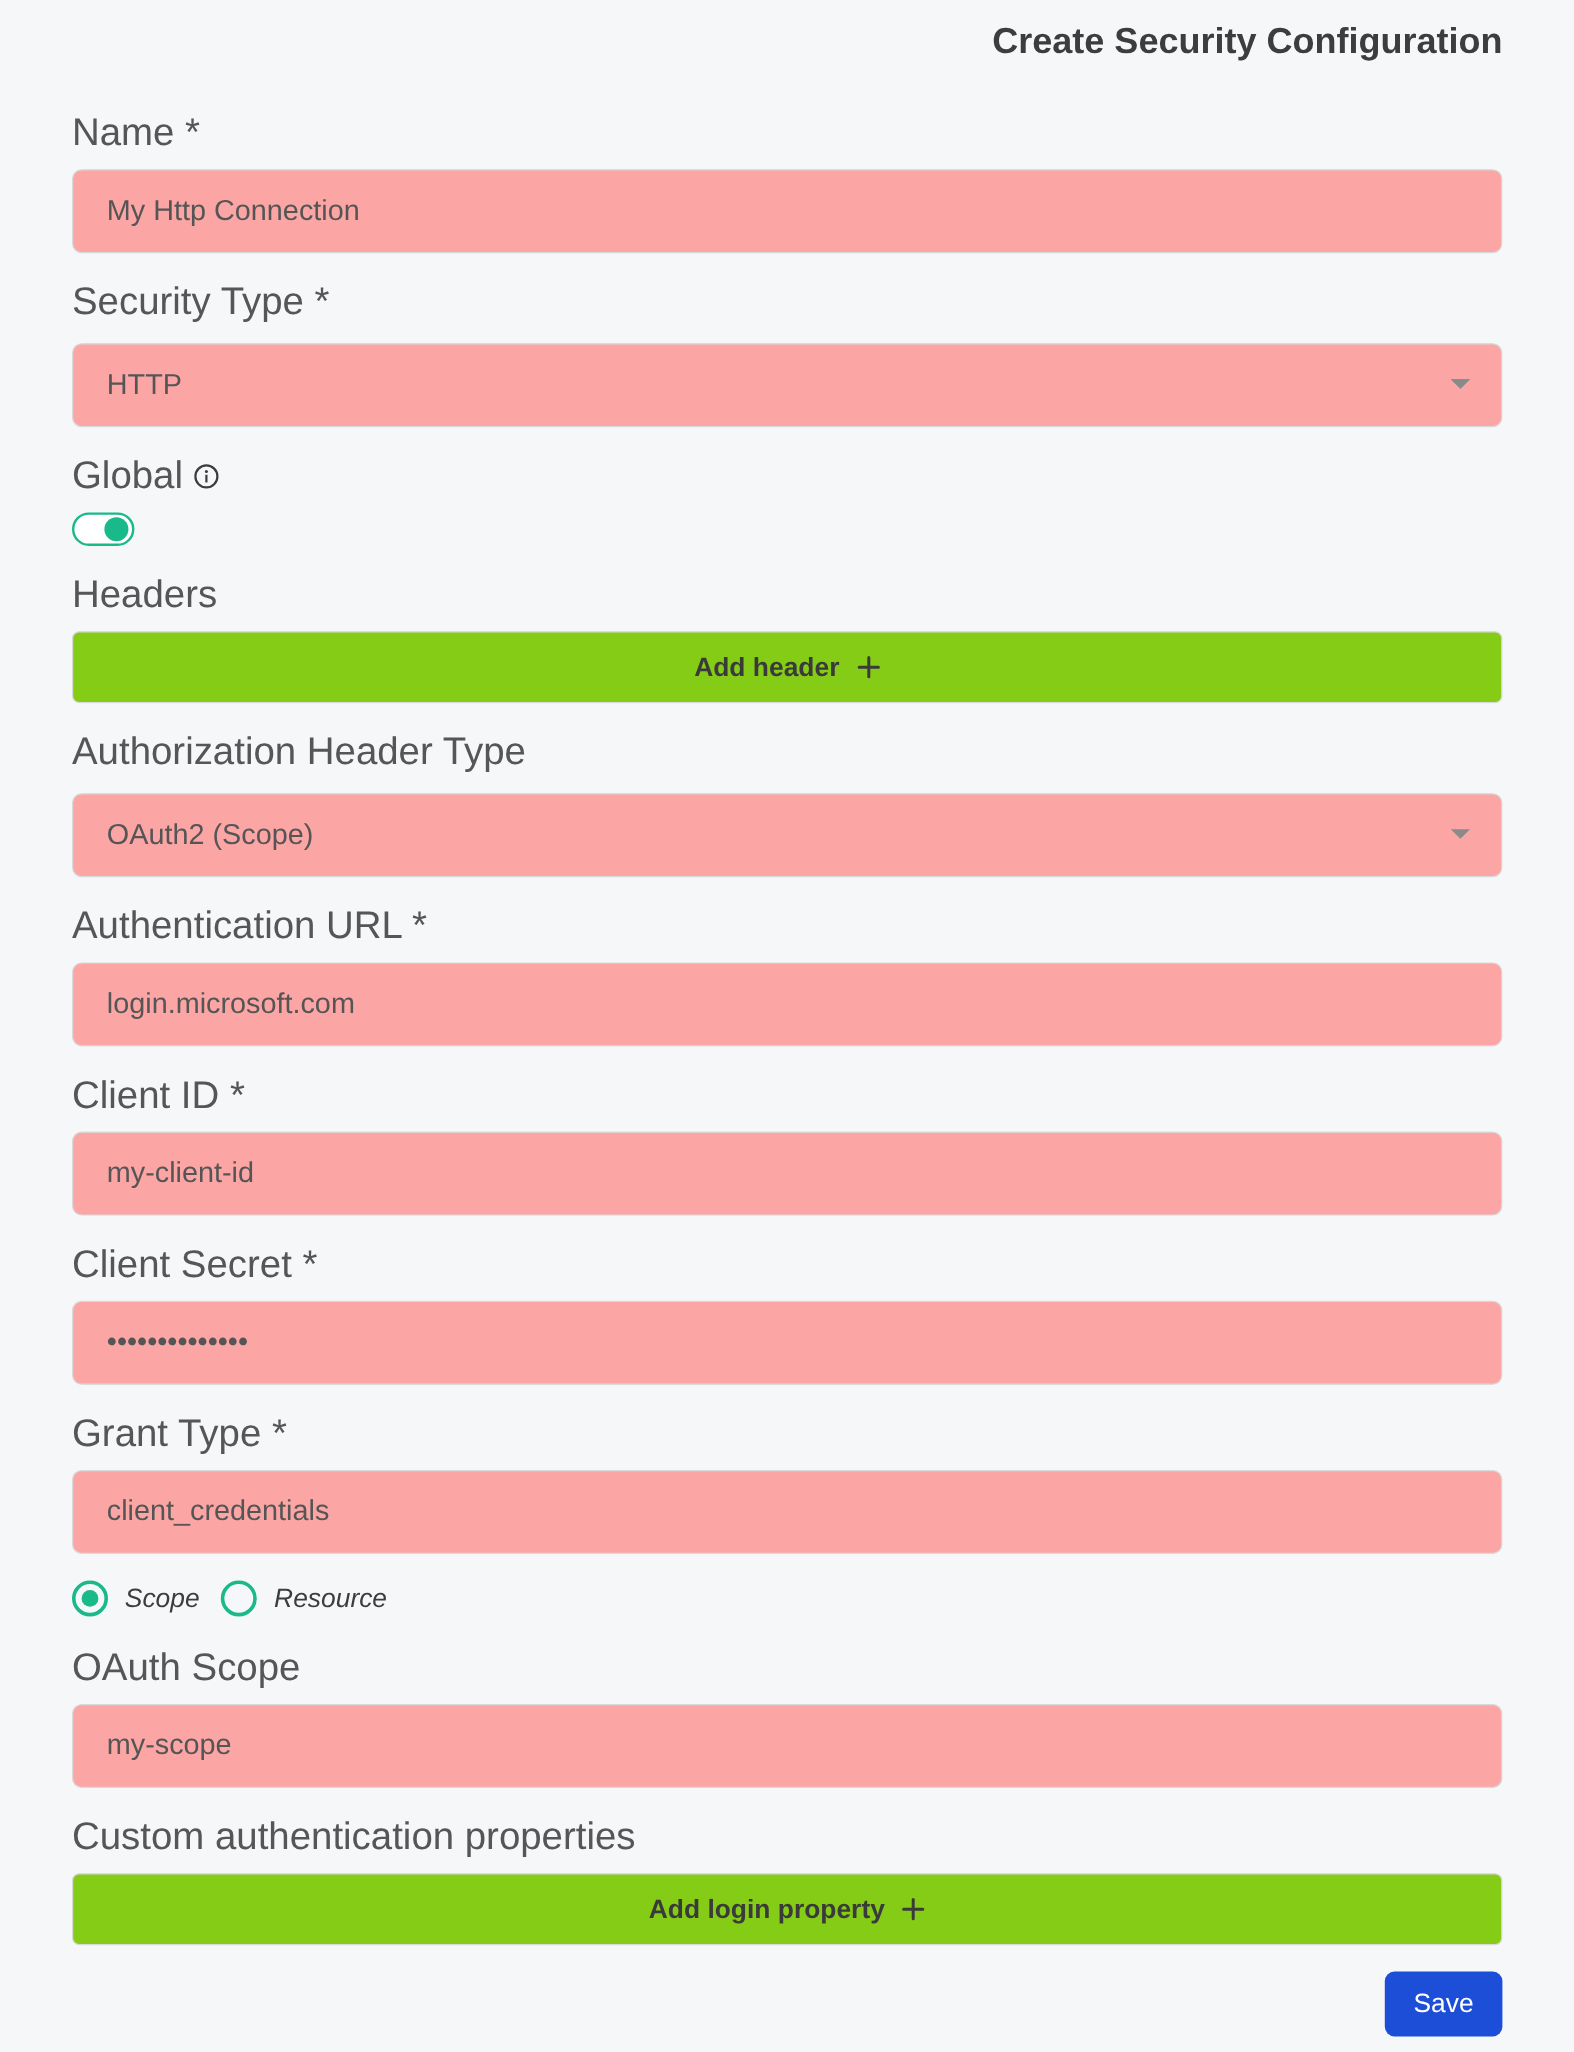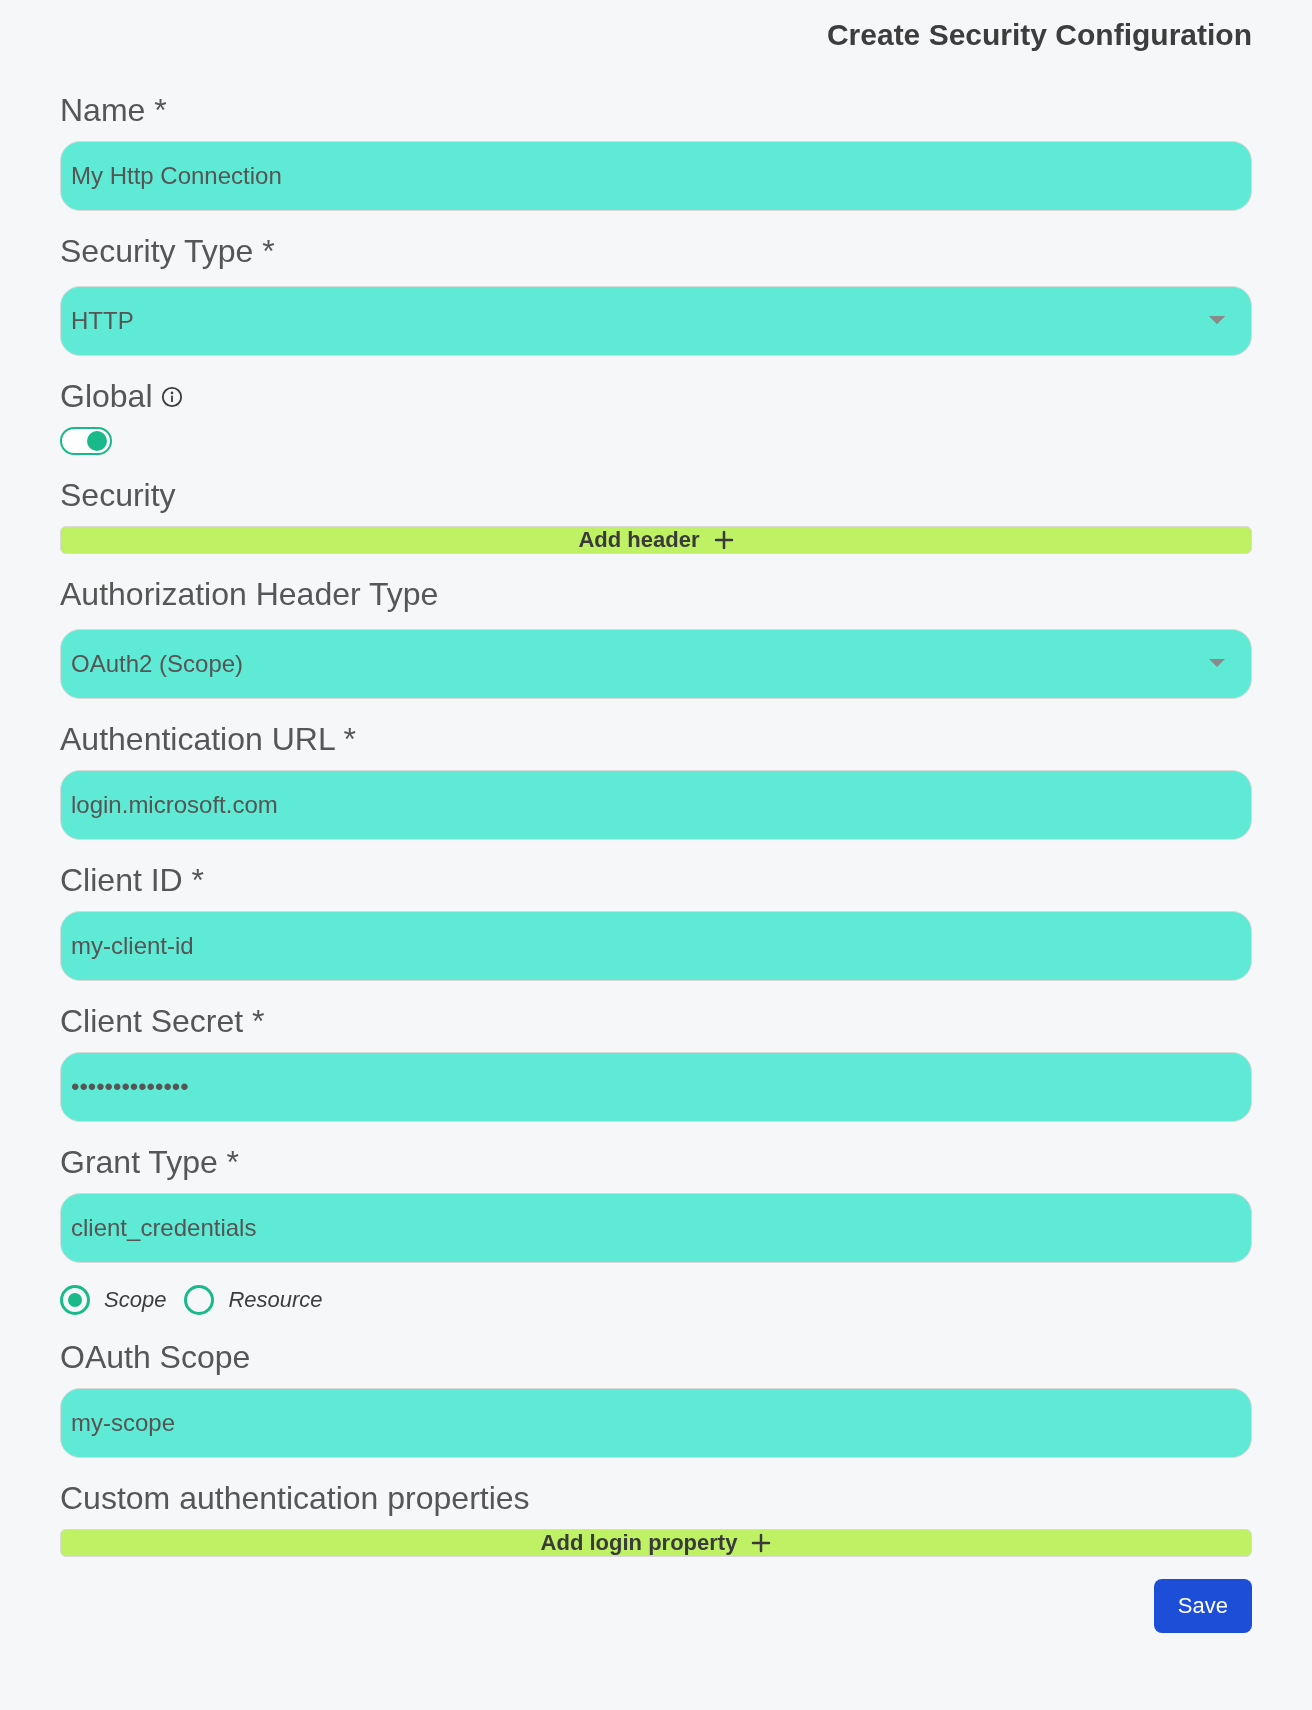--- a/index.html
+++ b/index.html
@@ -22,26 +22,26 @@
   .field-label {
     font-size: 32px;
     color: #565656;
     margin-bottom: 12px;
     display: flex;
     align-items: center;
     gap: 8px;
   }
   .text-input, .select-input {
     width: 100%;
-    padding: 20px 10px;
+    padding: 20px 28px;
     font-size: 24px;
     color: #555;
-    background: #5eead4;
+    background: #fca5a5;
     border: 1px solid #d9d9d9;
-    border-radius: 20px;
+    border-radius: 8px;
     outline: none;
   }
   .select-wrap { position: relative; margin-top: 16px; }
   .select-caret {
     position: absolute;
     right: 26px;
     top: 50%;
     transform: translateY(-50%);
     pointer-events: none;
   }
@@ -65,23 +65,24 @@
     position: absolute;
     right: 3px;
     top: 2px;
     width: 20px;
     height: 20px;
     background: #1ab98a;
     border-radius: 50%;
   }
   .add-button {
     width: 100%;
-    background: #bef264;
+    background: #84cc16;
     border: 1px solid #d9d9d9;
     border-radius: 6px;
+    padding: 16px;
     font-size: 22px;
     font-weight: 700;
     color: #3a3a3a;
     display: flex;
     align-items: center;
     justify-content: center;
     gap: 14px;
     cursor: pointer;
   }
   .plus-icon svg { display:block; }
@@ -166,21 +167,21 @@
           <rect x="11" y="10.5" width="2" height="7" fill="#3d3d3d"></rect>
         </svg>
     </span>
   </div>
   <div class="toggle">
     <div class="knob"></div>
   </div>
 </div>
 
 <div class="field-group">
-  <div class="field-label">Security</div>
+  <div class="field-label">Headers</div>
   <button class="add-button">
     <span>Add header</span>
     <span class="plus-icon">
       <svg width="20" height="20" viewBox="0 0 20 20">
           <path d="M10 2 V18 M2 10 H18" stroke="#3a3a3a" stroke-width="2.5" stroke-linecap="round"></path>
         </svg>
     </span>
   </button>
 </div>
 

